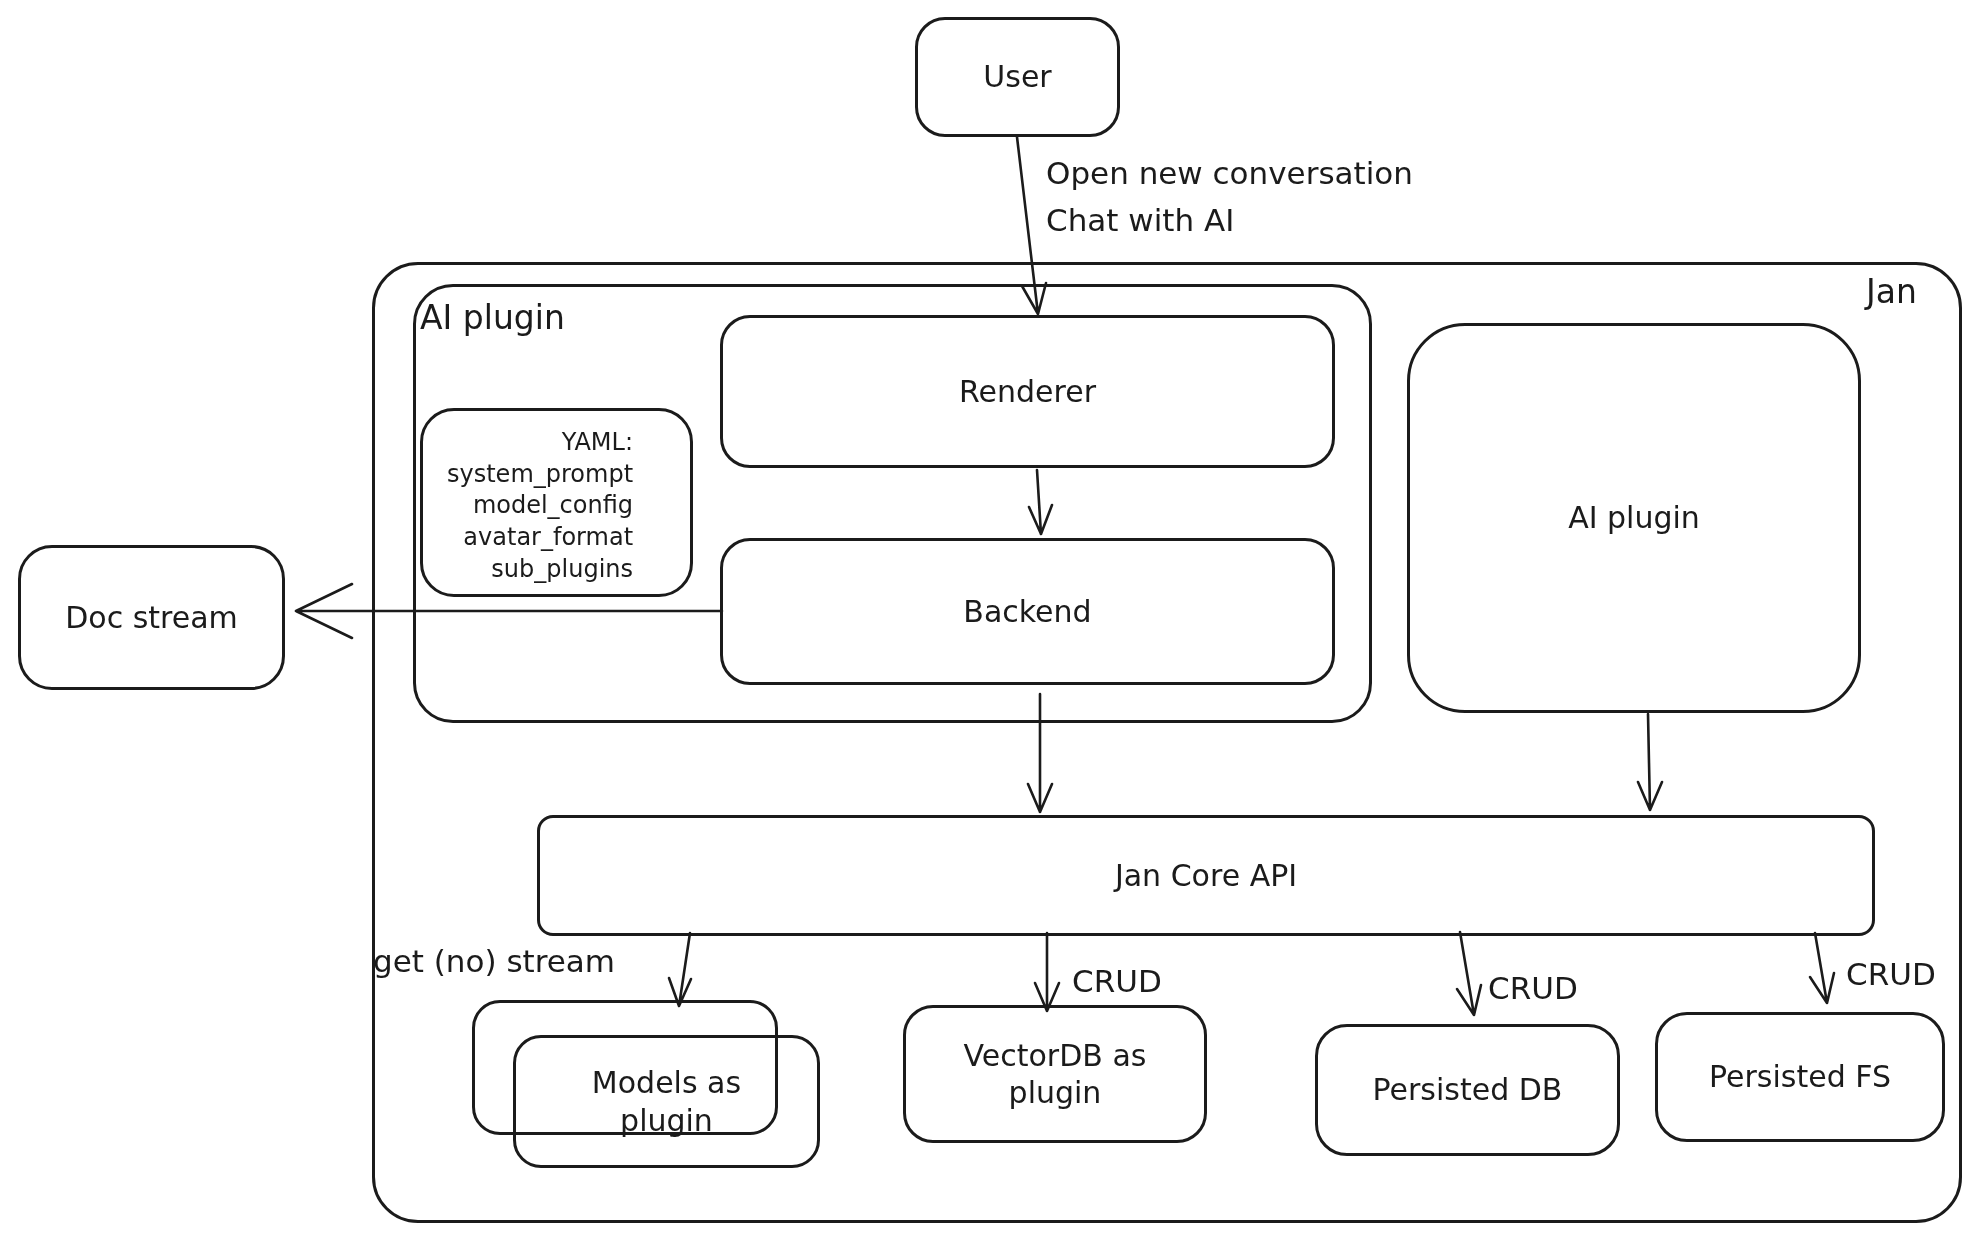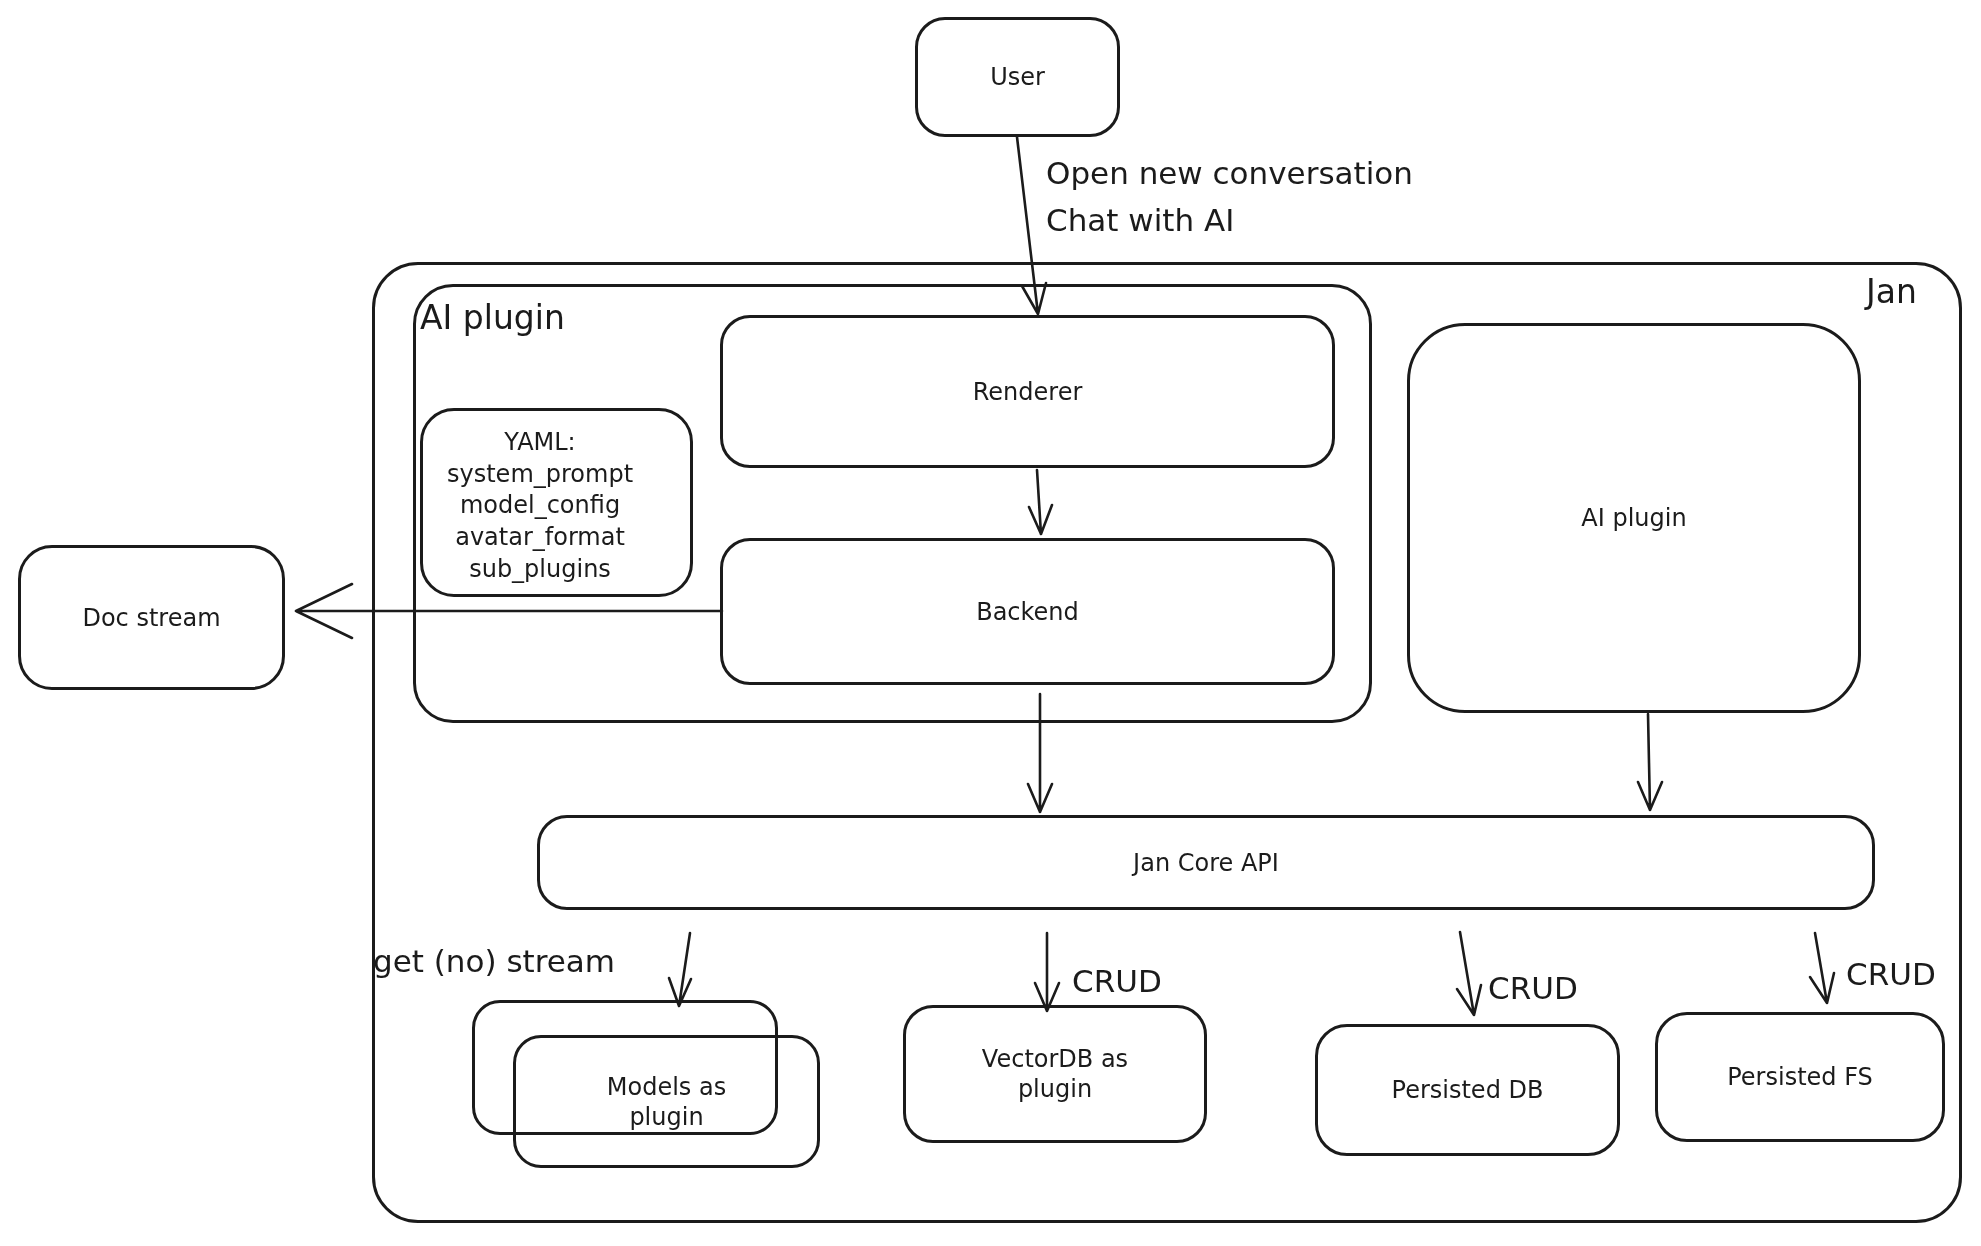--- a/index.html
+++ b/index.html
@@ -15,39 +15,39 @@
     position:absolute;
     border:3px solid #1b1b1b;
     background:transparent;
     display:flex;
     align-items:center;
     justify-content:center;
     text-align:center;
     box-sizing:border-box;
   }
   .node-label{
-    font-size:24px;
+    font-size:30px;
     line-height:1.25;
     white-space:pre-line;
   }
   .floating{
     position:absolute;
     white-space:pre-line;
   }
   .edge-label{
     font-size:31px;
     line-height:1.5;
   }
   .container-label{
     font-size:33px;
   }
   .yaml-text{
     font-size:24px;
     line-height:1.32;
-    text-align:center;
+    text-align:right;
   }
   .yaml-text span{display:block;}
   svg.arrows{
     position:absolute;
     left:0;top:0;
     pointer-events:none;
   }
   svg.arrows path{
     stroke:#1b1b1b;
     stroke-width:2.6;
@@ -114,21 +114,21 @@
   </div>
 
   <div class="box" style="left:1407px;top:323px;width:454px;height:390px;border-radius:58px;">
     <span class="node-label">AI plugin</span>
   </div>
 
   <div class="box" style="left:18px;top:545px;width:267px;height:145px;border-radius:34px;">
     <span class="node-label">Doc stream</span>
   </div>
 
-  <div class="box" style="left:537px;top:815px;width:1338px;height:95px;border-radius:30px;">
+  <div class="box" style="left:537px;top:815px;width:1338px;height:121px;border-radius:16px;">
     <span class="node-label">Jan Core API</span>
   </div>
 
   <div class="floating edge-label" style="left:373px;top:938px;">get (no) stream</div>
 
   <div class="floating edge-label" style="left:1072px;top:958px;">CRUD</div>
   <div class="floating edge-label" style="left:1488px;top:965px;">CRUD</div>
   <div class="floating edge-label" style="left:1846px;top:951px;">CRUD</div>
 
   <div class="box" style="left:472px;top:1000px;width:306px;height:135px;border-radius:28px;"></div>

